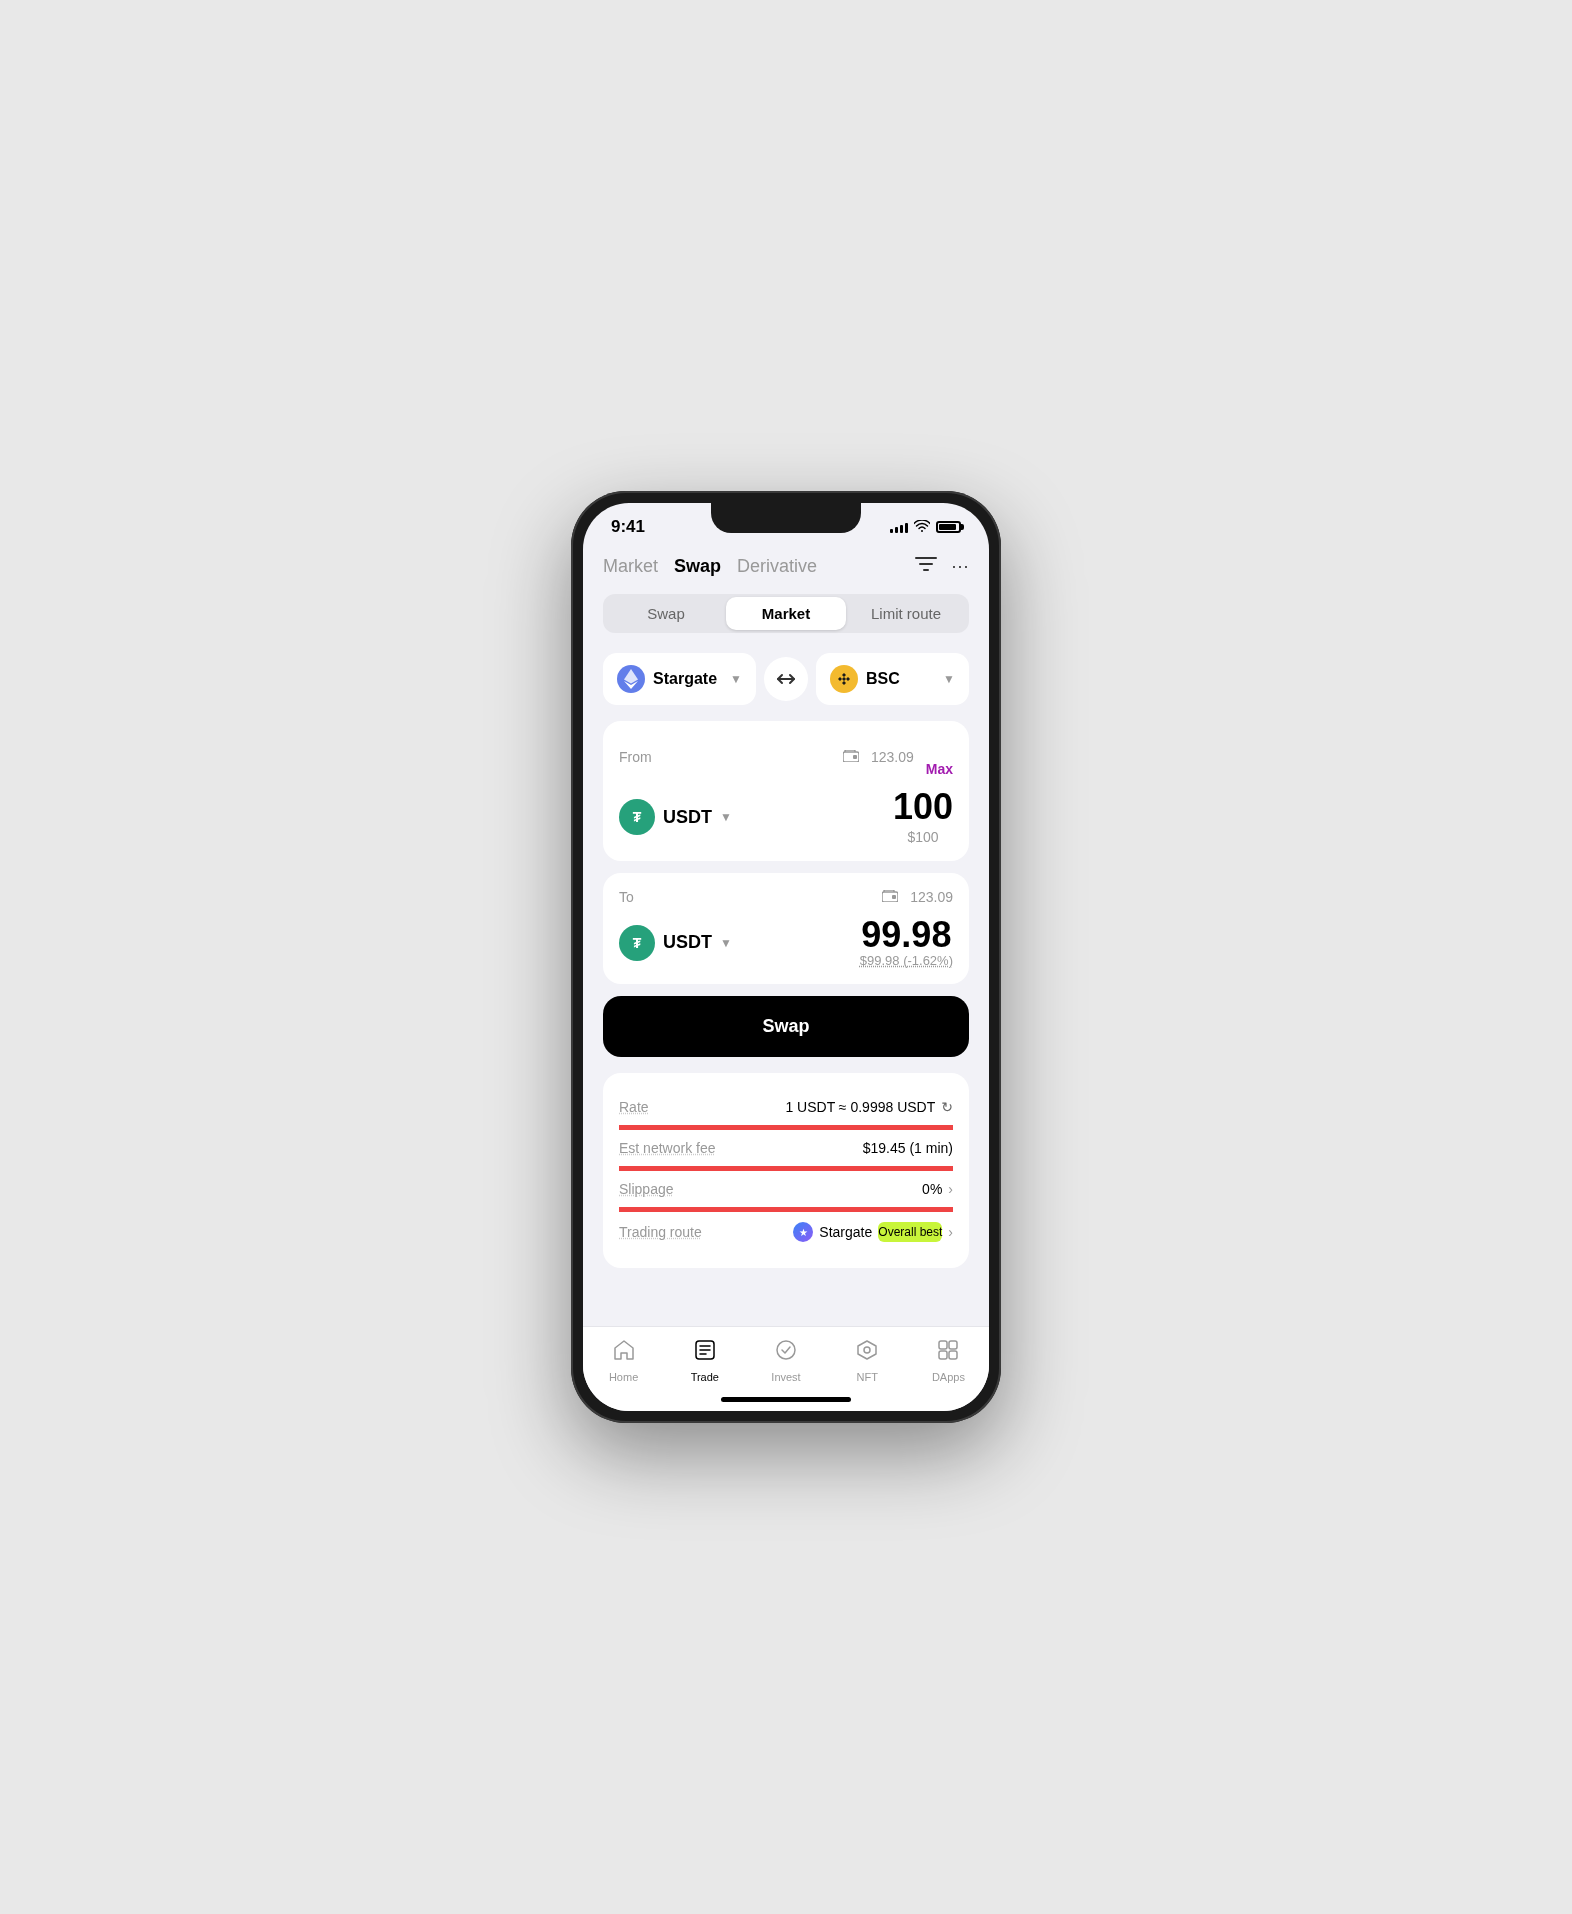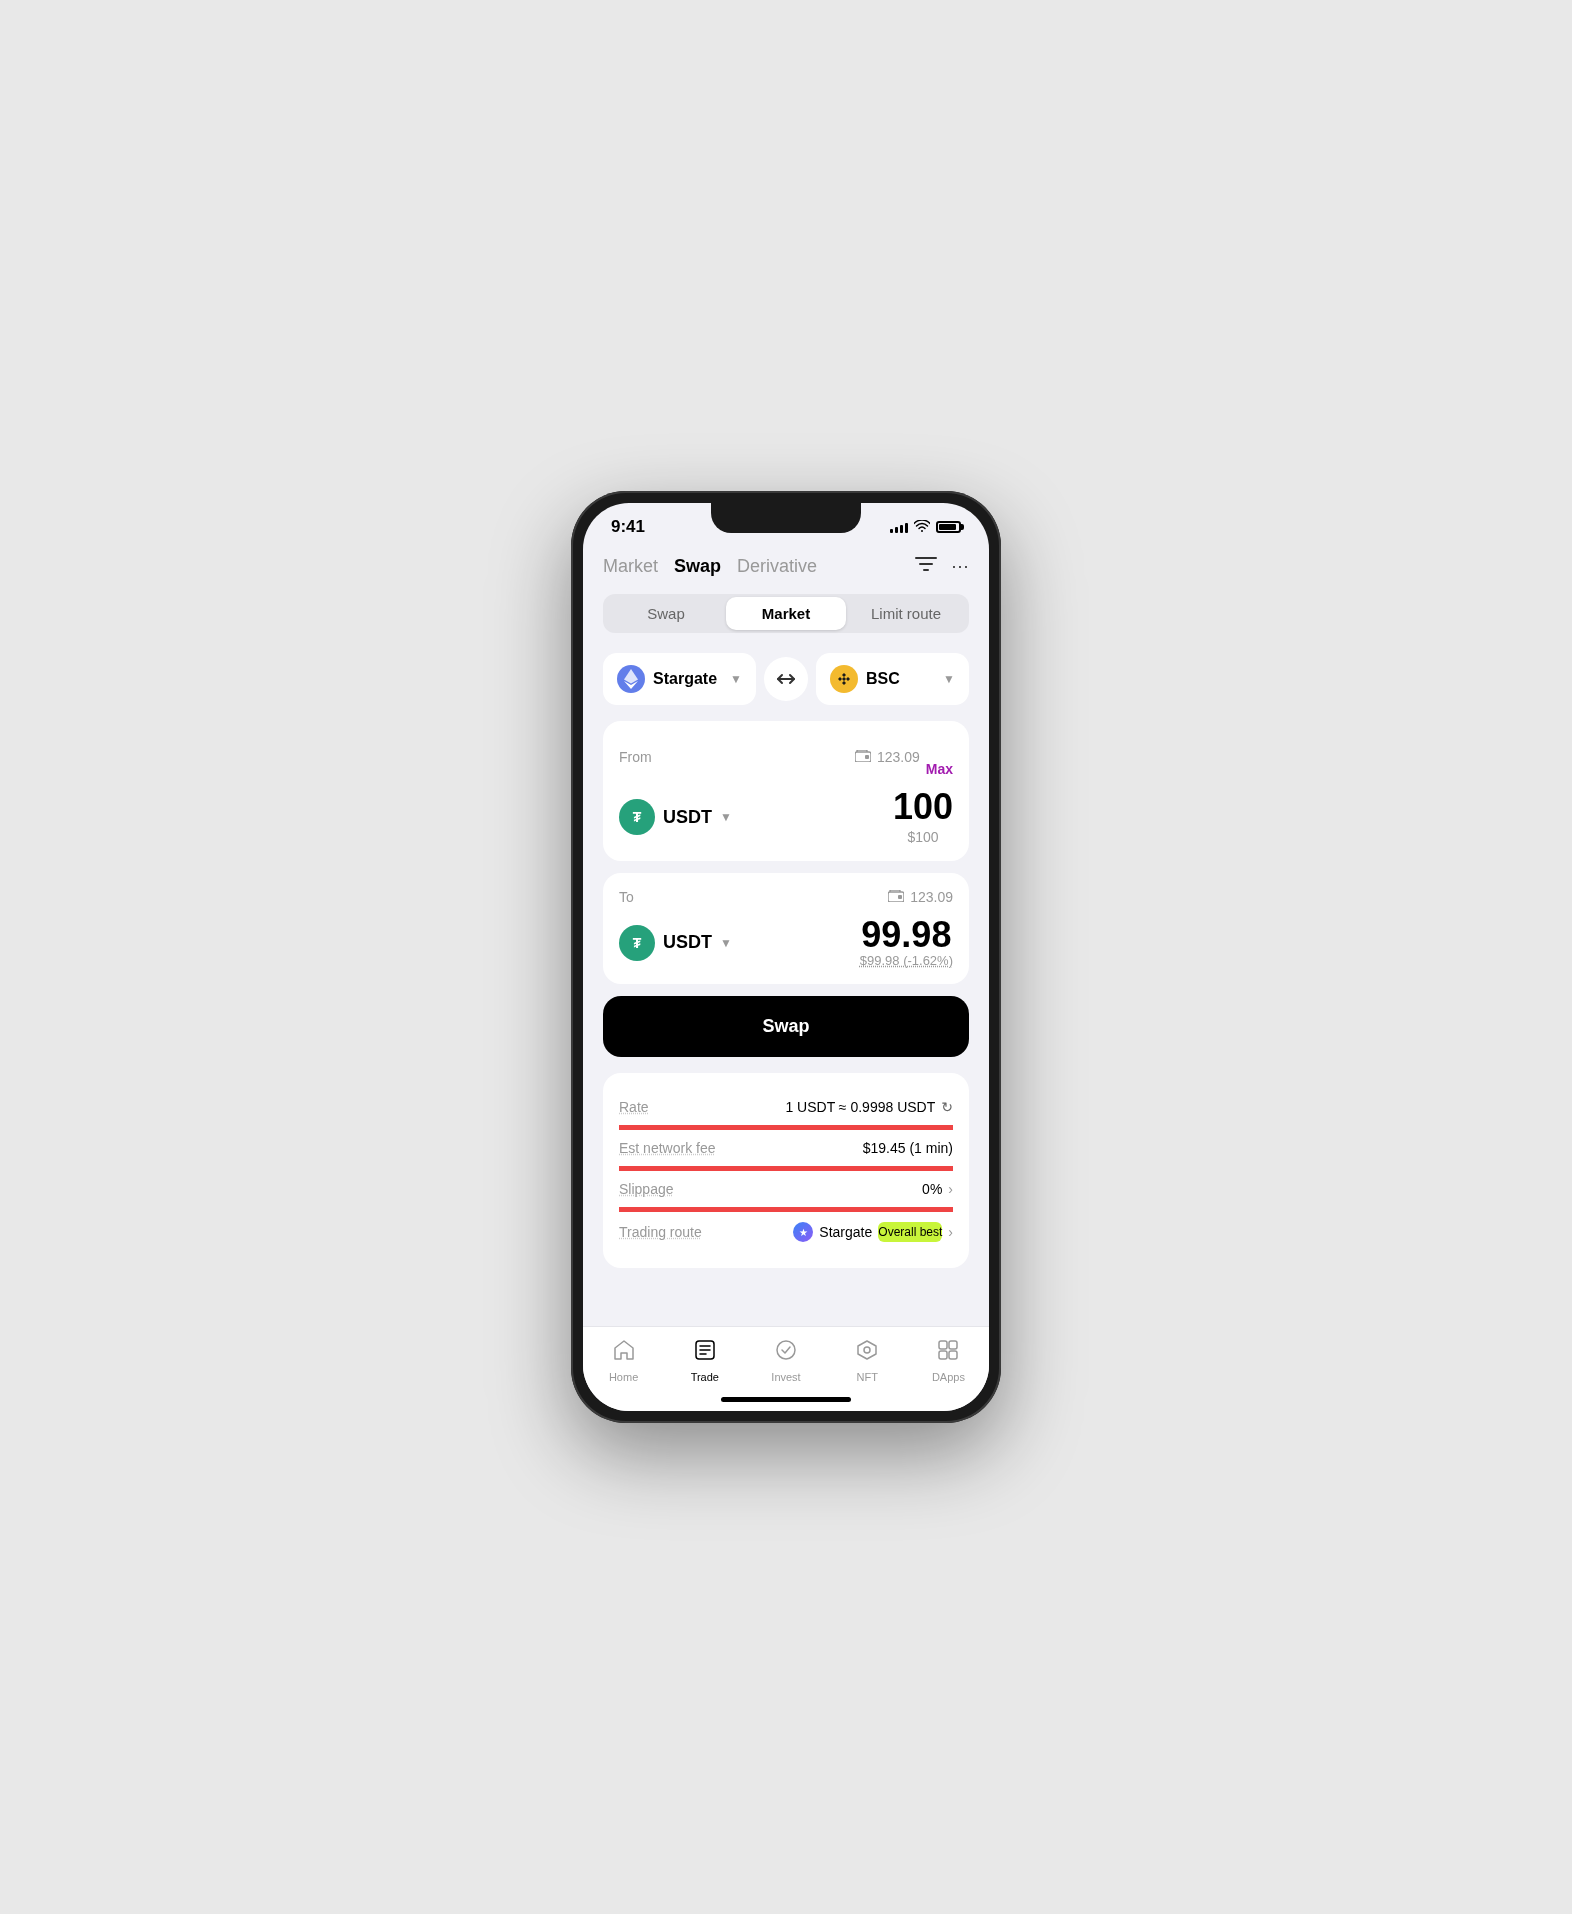--- a/index.html
+++ b/index.html
@@ -233,21 +233,21 @@
       align-items: center;
       margin-bottom: 12px;
     }
     .token-label {
       font-size: 14px;
       color: #999;
     }
     .token-balance {
       display: flex;
       align-items: center;
-      gap: 6px;
+      gap: 12px;
       font-size: 14px;
       color: #999;
     }
     .max-btn {
       color: #a21caf;
       font-weight: 600;
       cursor: pointer;
       margin-top: 24px;
     }
     .token-row {

